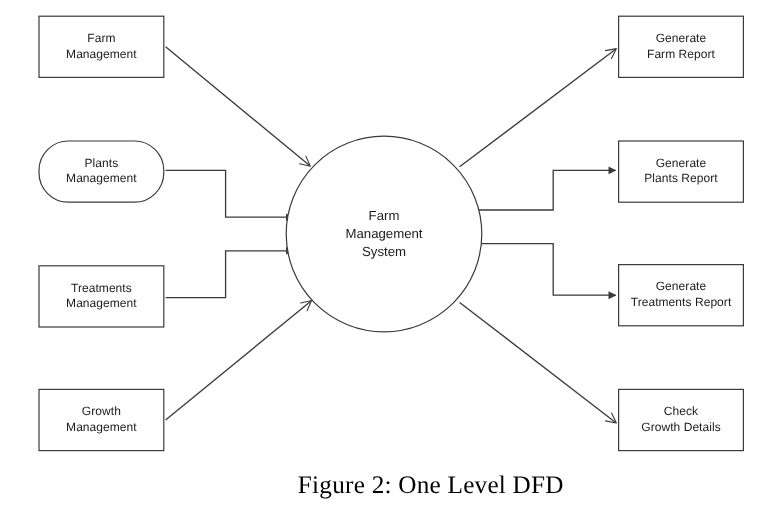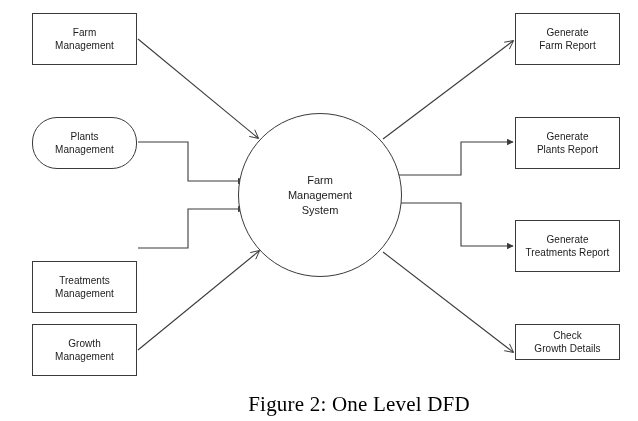--- a/index.html
+++ b/index.html
@@ -115,21 +115,21 @@
   <div class="node-box" style="left:20px; top:13px; width:105px; height:52px;">
     <span class="node-label">Farm
 Management</span>
   </div>
 
   <div class="node-box" style="left:20px; top:117px; width:105px; height:52px;border-radius:25px;">
     <span class="node-label">Plants
 Management</span>
   </div>
 
-  <div class="node-box" style="left:20px; top:221px; width:105px; height:52px;margin-top:40px;">
+  <div class="node-box" style="left:20px; top:221px; width:105px; height:52px;">
     <span class="node-label">Treatments
 Management</span>
   </div>
 
   <div class="node-box" style="left:20px; top:324px; width:105px; height:52px;">
     <span class="node-label">Growth
 Management</span>
   </div>
 
   <div class="process-circle" style="left:226px; top:113px; width:164px; height:164px;">
@@ -146,20 +146,20 @@
   <div class="node-box" style="left:503px; top:117px; width:105px; height:52px;">
     <span class="node-label">Generate
 Plants Report</span>
   </div>
 
   <div class="node-box" style="left:503px; top:220px; width:105px; height:52px;">
     <span class="node-label">Generate
 Treatments Report</span>
   </div>
 
-  <div class="node-box" style="left:503px; top:324px; width:105px; height:36px;">
+  <div class="node-box" style="left:503px; top:324px; width:105px; height:52px;">
     <span class="node-label">Check
 Growth Details</span>
   </div>
 
   <div class="caption">Figure 2: One Level DFD</div>
 
 </div>
 
 </body></html>

